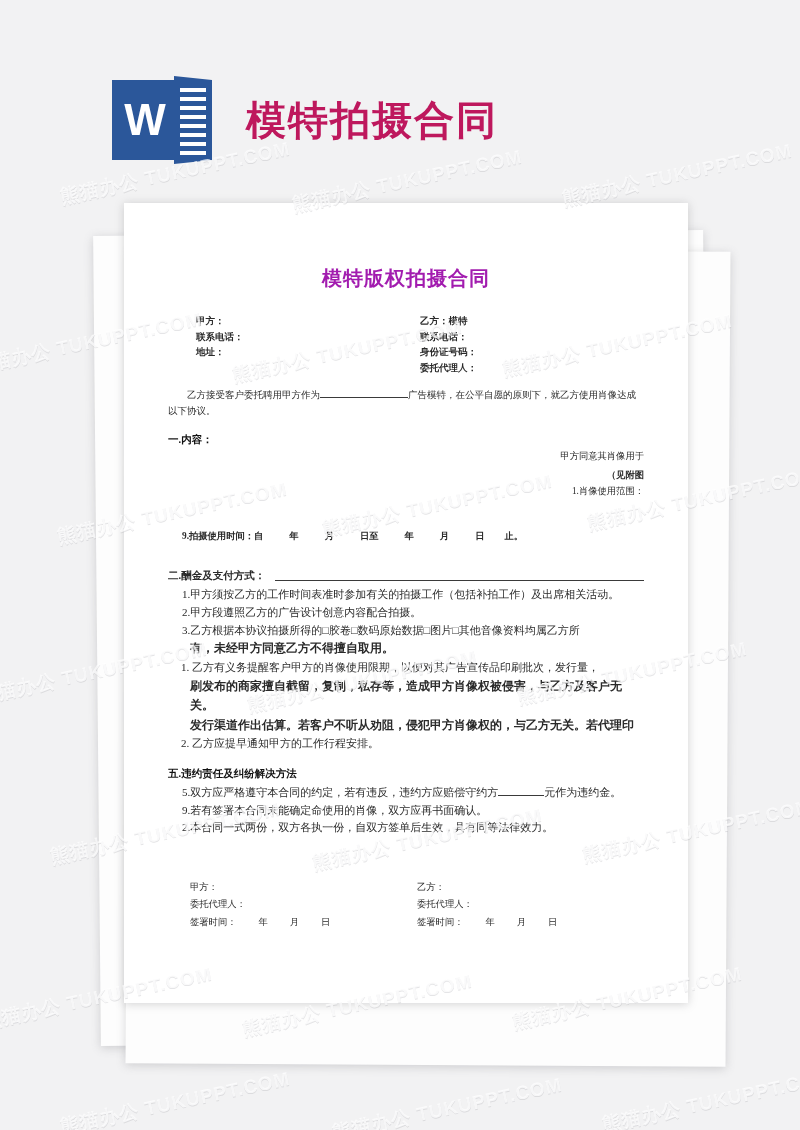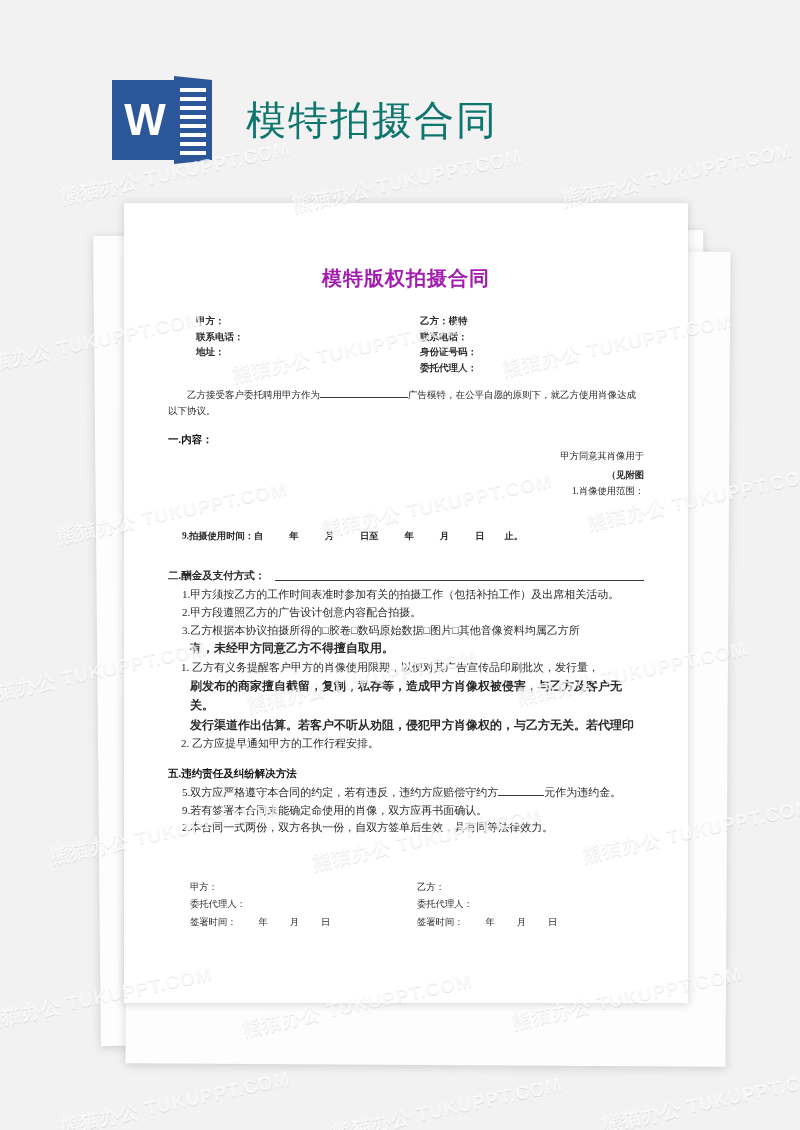--- a/index.html
+++ b/index.html
@@ -45,22 +45,22 @@
     z-index: 20;
   }
   .word-icon {
     position: relative;
     width: 104px;
     height: 88px;
     display: block;
   }
   .doc-header-title {
     font-size: 40px;
-    color: #0f766e;
-    font-weight: normal;
+    color: #be185d;
+    font-weight: bold;
     letter-spacing: 2px;
     font-family: "DejaVu Sans", "Liberation Sans", sans-serif;
   }
 
   
   .page-stack-back {
     position: absolute;
     z-index: 1;
     background: #fdfdfd;
     box-shadow: 0 2px 10px rgba(120,120,125,0.30);

